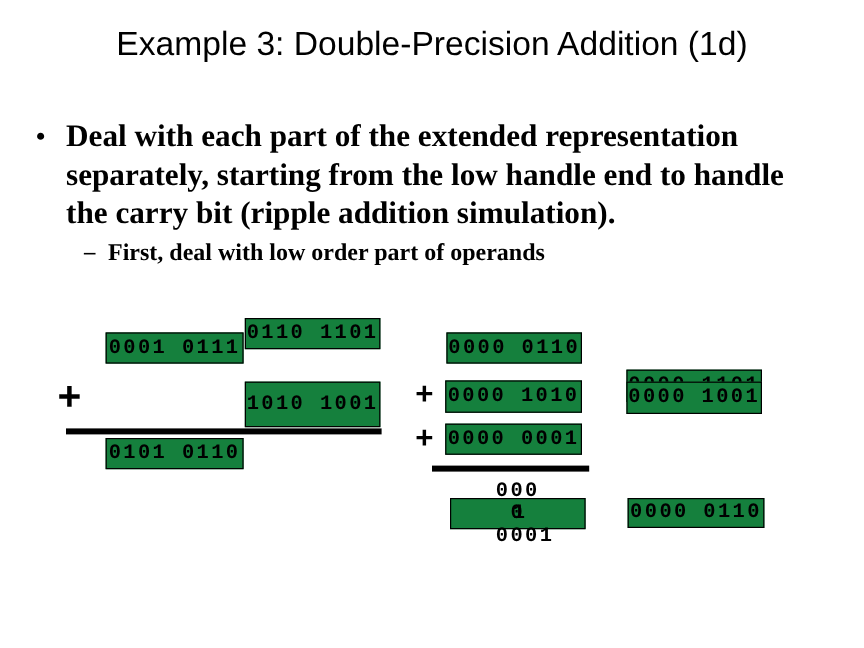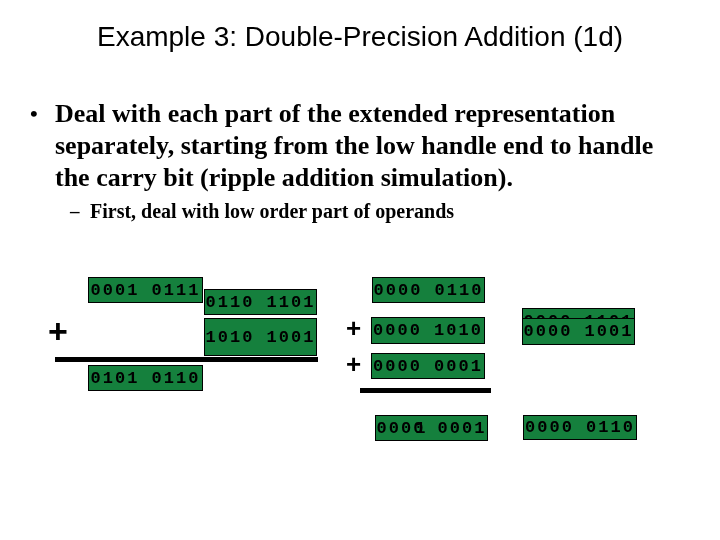--- a/index.html
+++ b/index.html
@@ -78,39 +78,39 @@
   <div class="bullet-text">
     <div>Deal with each part of the extended representation</div>
     <div>separately, starting from the low handle end to handle</div>
     <div>the carry bit (ripple addition simulation).</div>
   </div>
 
   <div class="sub-bullet-marker">–</div>
   <div class="sub-bullet-text">First, deal with low order part of operands</div>
 
   <div class="bit-box" style="left:88px; top:277px; width:115px; height:26px;">0001 0111</div>
-  <div class="bit-box" style="left:204px; top:289px; width:113px; height:26px;">0110 1101</div>
+  <div class="bit-box" style="left:204px; top:265px; width:113px; height:26px;">0110 1101</div>
 
   <div class="plus plus-big" style="left:48px; top:314px;">+</div>
   <div class="bit-box" style="left:88px; top:329px; width:115px; height:26px;margin-top:36px;">0101 0110</div>
   <div class="bit-box" style="left:204px; top:318px; width:113px; height:38px;">1010 1001</div>
 
   <div class="sum-line" style="left:55px; top:357px; width:263px; height:5px;"></div>
 
   <div class="bit-box" style="left:372px; top:277px; width:113px; height:26px;">0000 0110</div>
 
   <div class="plus plus-small" style="left:346px; top:315px;">+</div>
   <div class="bit-box" style="left:371px; top:317px; width:114px; height:27px;">0000 1010</div>
 
   <div class="plus plus-small" style="left:346px; top:351px;">+</div>
   <div class="bit-box" style="left:371px; top:353px; width:114px; height:26px;">0000 0001</div>
 
   <div class="sum-line" style="left:360px; top:388px; width:131px; height:5px;"></div>
 
-  <div class="bit-box" style="left:375px; top:415px; width:113px; height:26px;">
+  <div class="bit-box" style="left:375px; top:415px; width:113px; height:26px;flex-direction:column;">
     <span>000</span><span class="overlap"><span>0</span><span class="overlap-over">1</span></span><span> 0001</span>
   </div>
 
   <div class="bit-box" style="left:522px; top:276px; width:113px; height:27px;margin-top:32px;">0000 1101</div>
   <div class="bit-box" style="left:522px; top:318px; width:113px; height:27px;">0000 1001</div>
   <div class="bit-box" style="left:523px; top:415px; width:114px; height:25px;">0000 0110</div>
 
 </div>
 
 </body></html>

